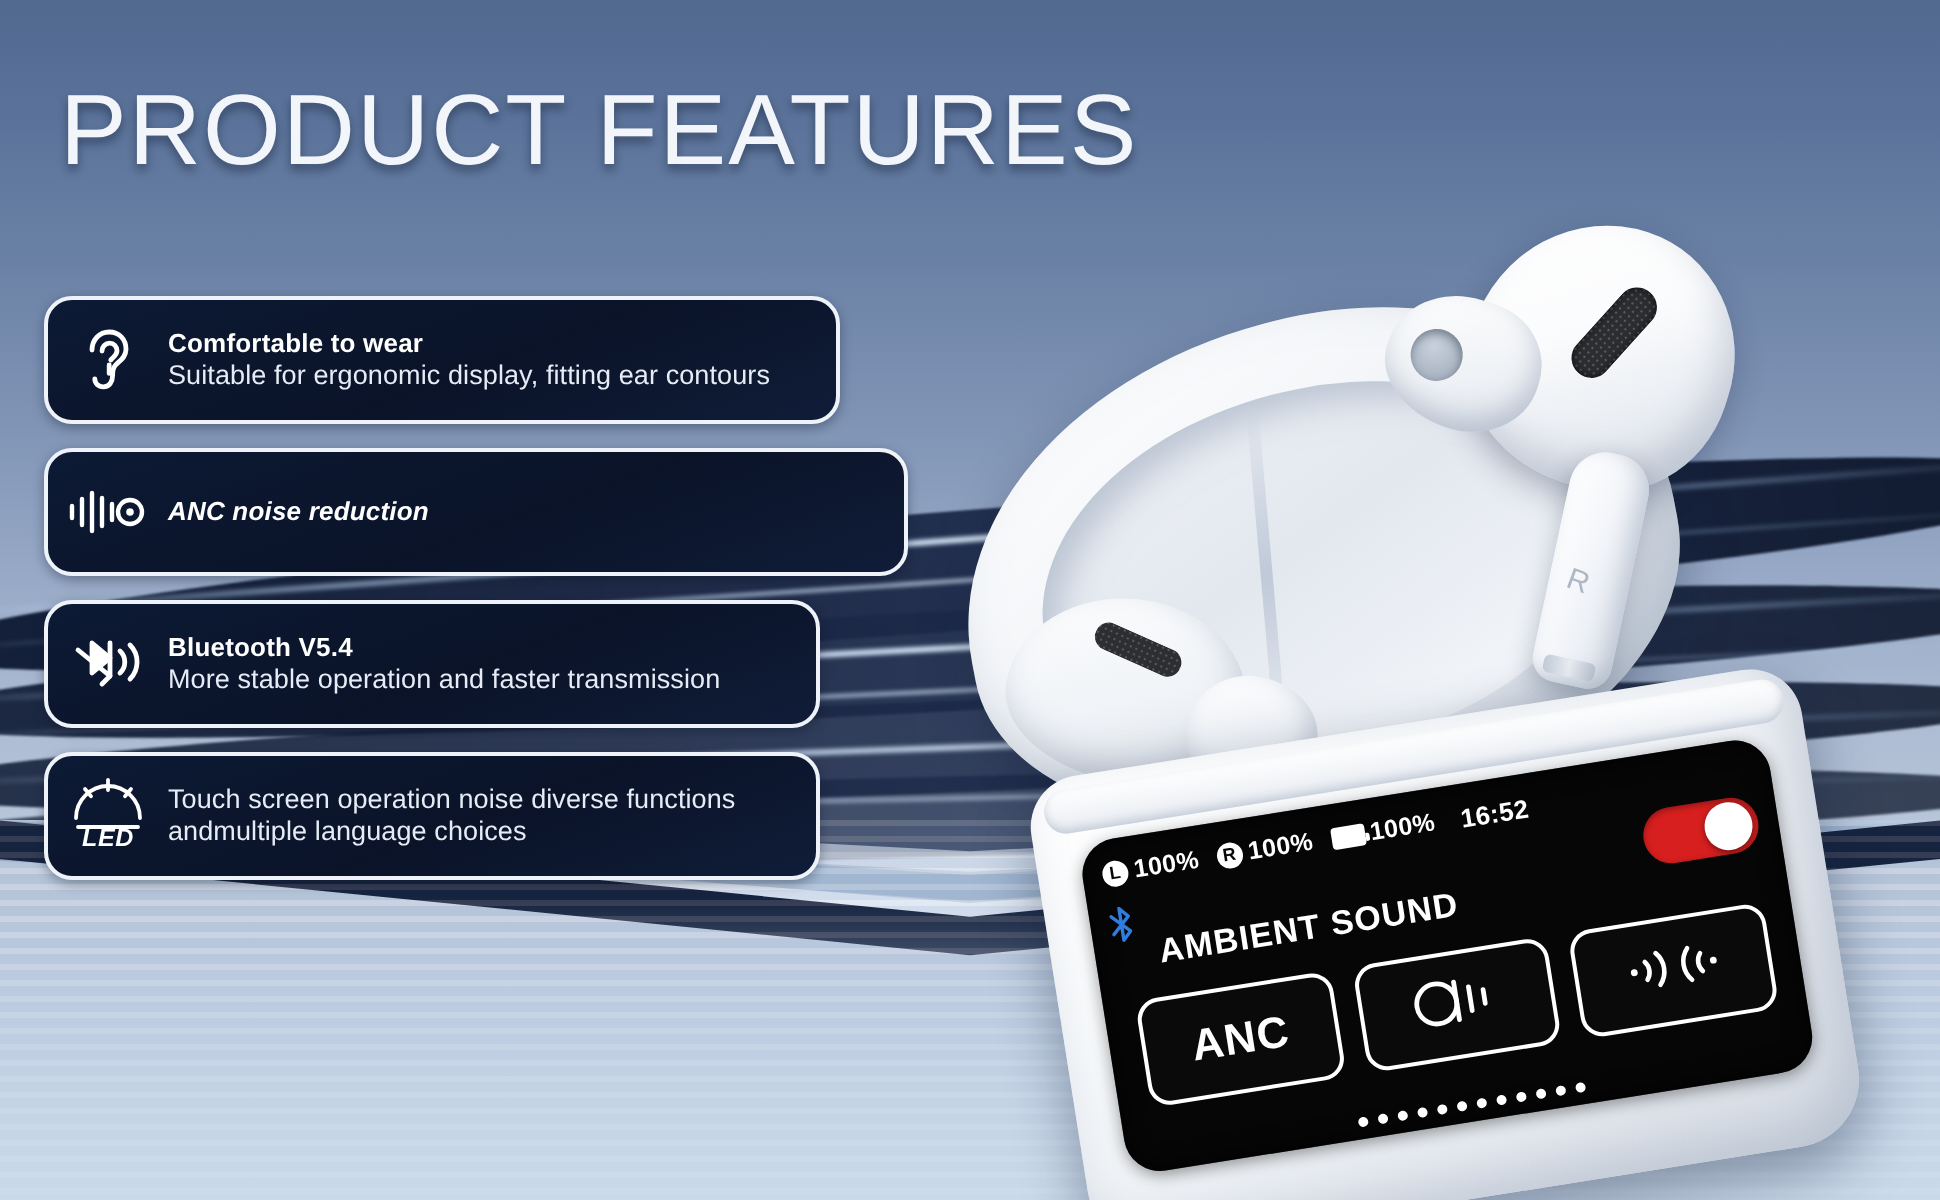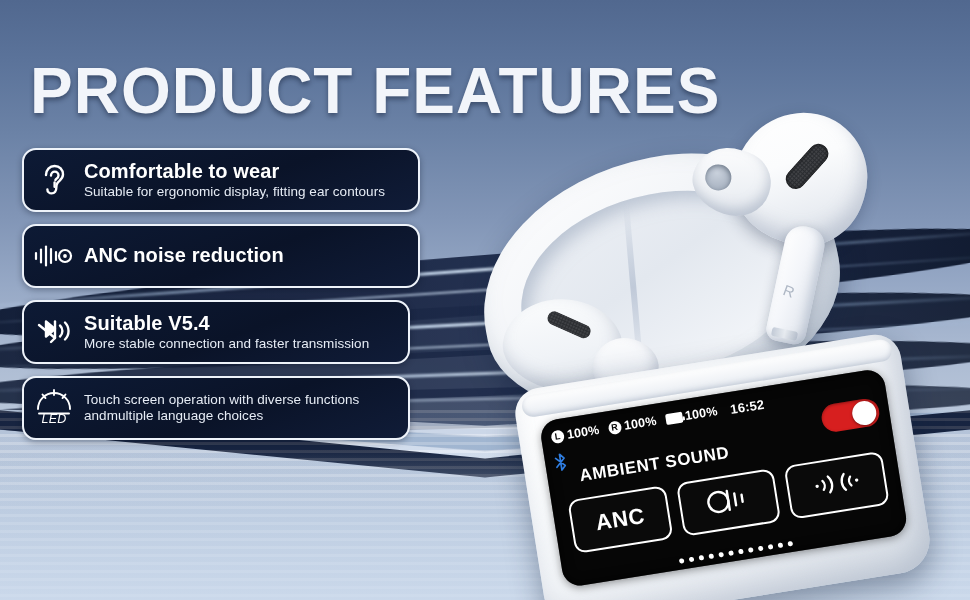--- a/index.html
+++ b/index.html
@@ -58,61 +58,60 @@
   .chev.c3 { bottom:132px; background:#9fb4d0; height:80px; opacity:.75; }
   .chev.c4 { bottom:150px; background:#e7eef8; height:64px; opacity:.6; }
   .chev-bottom-glow {
     position:absolute; left:0; right:0; bottom:0; height:150px;
     background:linear-gradient(180deg,rgba(180,198,224,0) 0%,rgba(196,212,232,.55) 45%,rgba(206,220,238,.8) 100%);
   }
 
   
   .title {
     position:absolute; left:30px; top:40px;
-    font-size:64px; line-height:1; letter-spacing:1px;
-    color:#f2f5fa; font-weight:700;
+    font-size:50px; line-height:1; letter-spacing:1px;
+    color:#f2f5fa; font-weight:400;
     text-shadow:0 3px 5px rgba(12,22,45,.45);
     white-space:nowrap;
-    margin-top:19px;
   }
 
   
   .cards { position:absolute; left:22px; top:148px; }
   .card {
     position:relative;
     background:linear-gradient(160deg,#0d1a35 0%,#0a1328 55%,#101c38 100%);
     border:2px solid #eef3fa;
     border-radius:14px;
     margin-bottom:12px;
     padding:9px 12px 9px 8px;
     display:flex; align-items:center; gap:8px;
     box-shadow:0 2px 6px rgba(8,16,34,.35);
   }
   .card.w1 { width:398px; }
-  .card.w2 { width:398px; }
+  .card.w2 { width:432px;font-style:italic; }
   .card.w3 { width:388px; }
   .card.w4 { width:388px; }
   .card .ic {
     flex:0 0 44px; width:44px; height:42px;
     display:flex; align-items:center; justify-content:center;
     color:#ffffff;
   }
   .card .txt { flex:1 1 auto; min-width:0; }
   .card .ttl {
-    font-size:20px; font-weight:bold; color:#ffffff;
+    font-size:13px; font-weight:bold; color:#ffffff;
     letter-spacing:.1px; margin-bottom:1px;
   }
   .card .sub {
     font-size:13.5px; color:#e6ecf5; line-height:1.18;
     letter-spacing:.05px;
   }
   .led-ic { position:relative; width:44px; height:40px; }
   .led-ic .led-word {
     position:absolute; left:0; right:0; bottom:2px; text-align:center;
-    font-size:12.5px; font-weight:normal; font-style:italic; color:#fff;
+    font-size:12.5px; font-weight:bold; font-style:italic; color:#fff;
     letter-spacing:.3px;
   }
 
   
   .product { position:absolute; left:450px; top:110px; width:520px; height:490px; }
 
   .case-lid {
     position:absolute; left:30px; top:48px; width:360px; height:250px;
     background:linear-gradient(150deg,#ffffff 0%,#f4f6f9 35%,#e2e7ee 68%,#cfd6e0 100%);
     border-radius:56% 48% 52% 50% / 58% 52% 48% 42%;
@@ -331,40 +330,40 @@
       <div class="ic">
         <svg width="38" height="32" viewBox="0 0 38 32" fill="none" stroke="#ffffff" stroke-width="2.4" stroke-linecap="round" stroke-linejoin="round">
           <path d="M11 5.5l9 7.5-9 7.5V5.5z" fill="#ffffff" stroke="#ffffff"></path>
           <path d="M4 9l16 13-4 4"></path>
           <path d="M20 22V5.5"></path>
           <path d="M25 9.5a7.5 7.5 0 010 11"></path>
           <path d="M30 6.5a12 12 0 010 17"></path>
         </svg>
       </div>
       <div class="txt">
-        <div class="ttl">Suitable V5.4</div>
-        <div class="sub">More stable connection and faster transmission</div>
+        <div class="ttl">Bluetooth V5.4</div>
+        <div class="sub">More stable operation and faster transmission</div>
       </div>
     </div>
 
     <div class="card w4">
       <div class="ic">
         <div class="led-ic">
           <svg width="44" height="30" viewBox="0 0 44 30" fill="none" stroke="#ffffff" stroke-width="1.9" stroke-linecap="round">
             <path d="M22 2v5"></path>
             <path d="M10.5 6.5l3 3.6"></path>
               <path d="M33.5 6.5l-3 3.6"></path>
             <path d="M6 21a16 16 0 0132 0"></path>
             <path d="M7 25.5h30"></path>
           </svg>
           <div class="led-word">LED</div>
         </div>
       </div>
       <div class="txt">
-        <div class="sub">Touch screen operation with diverse functions andmultiple language choices</div>
+        <div class="sub">Touch screen operation noise diverse functions andmultiple language choices</div>
       </div>
     </div>
 
   </div>
 
   <div class="product">
 
     <div class="case-lid">
       <div class="lid-well"></div>
       <div class="lid-sep"></div>

